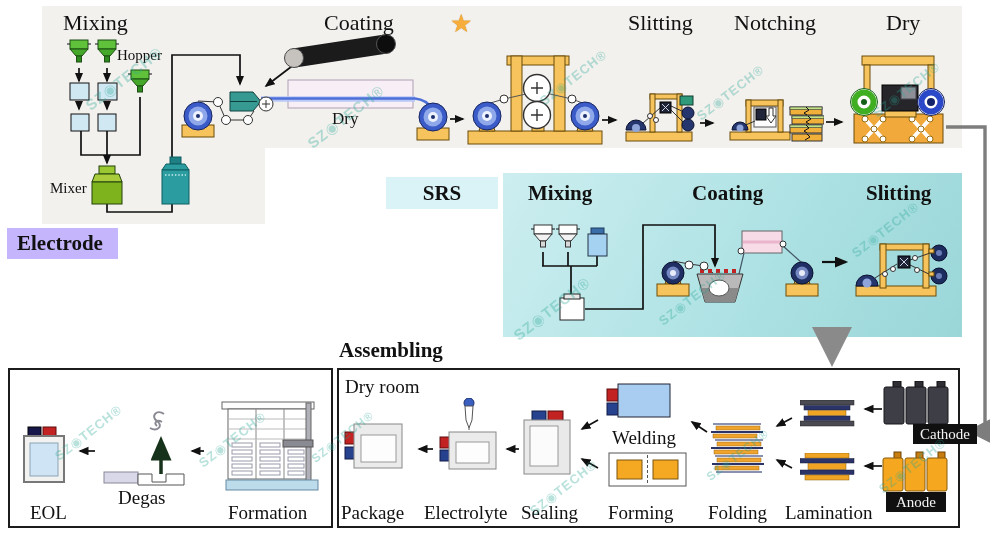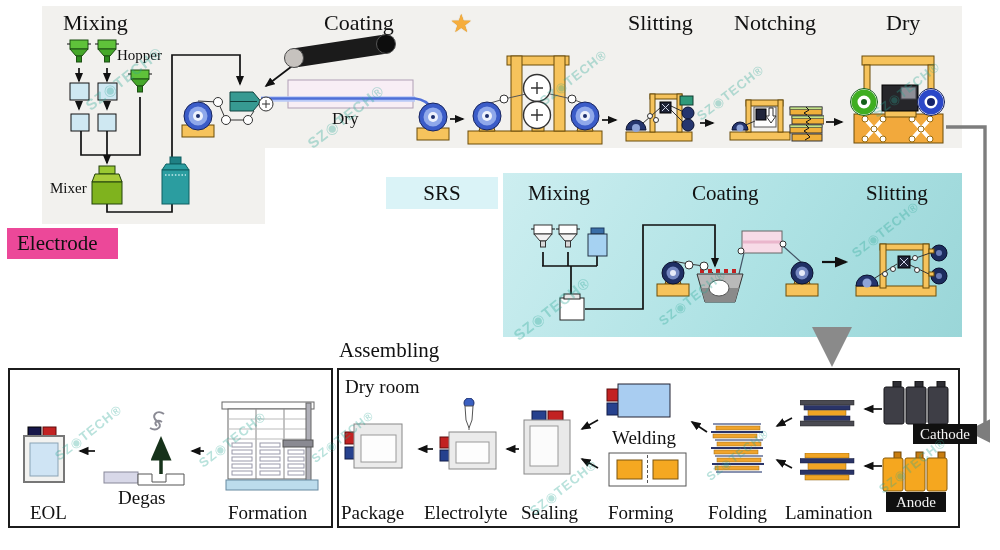--- a/index.html
+++ b/index.html
@@ -1,22 +1,22 @@
 <!DOCTYPE html>
 <html><head>
 <meta charset="utf-8">
 <style>
   html,body{margin:0;padding:0;background:#fff;}
   #stage{position:relative;width:1000px;height:550px;background:#fff;overflow:hidden;
          font-family:"Liberation Serif","DejaVu Serif",serif;color:#111;}
   .panel{position:absolute;z-index:1;}
   .mach{position:absolute;z-index:3;}
   .lbl{position:absolute;z-index:4;white-space:nowrap;line-height:1.1;}
-  .chip{position:absolute;z-index:4;background:#ec4899;display:flex;align-items:center;padding:2px 10px;box-sizing:border-box;}
-  .t22{font-size:22px;} .t21{font-size:21px;} .t19{font-size:19px;} .t17{font-size:17px;} .t15{font-size:15px;}
+  .chip{position:absolute;z-index:4;background:#c4b5fd;display:flex;align-items:center;padding:2px 10px;box-sizing:border-box;}
+  .t22{font-size:22px;} .t21{font-size:21px;font-weight:bold;} .t19{font-size:19px;} .t17{font-size:17px;} .t15{font-size:15px;}
   .navy{color:#2a2a90;}
   .star{font-size:25px;color:#f6ad3c;text-shadow:0 0 1px #b97a10;z-index:4;position:absolute;}
   .box{position:absolute;z-index:1;background:#fff;border:2px solid #1c1c1c;box-sizing:border-box;}
   .wm{position:absolute;z-index:5;font-family:"Liberation Sans","DejaVu Sans",sans-serif;
       font-weight:bold;font-size:15px;letter-spacing:1px;color:rgba(44,166,148,.33);
       transform:rotate(-38deg);pointer-events:none;white-space:nowrap;}
   .blkchip{position:absolute;z-index:4;background:#101010;color:#f4f4f4;display:flex;align-items:center;justify-content:center;}
   #flow{position:absolute;left:0;top:0;z-index:2;pointer-events:none;}
   svg{display:block;}
 </style>

